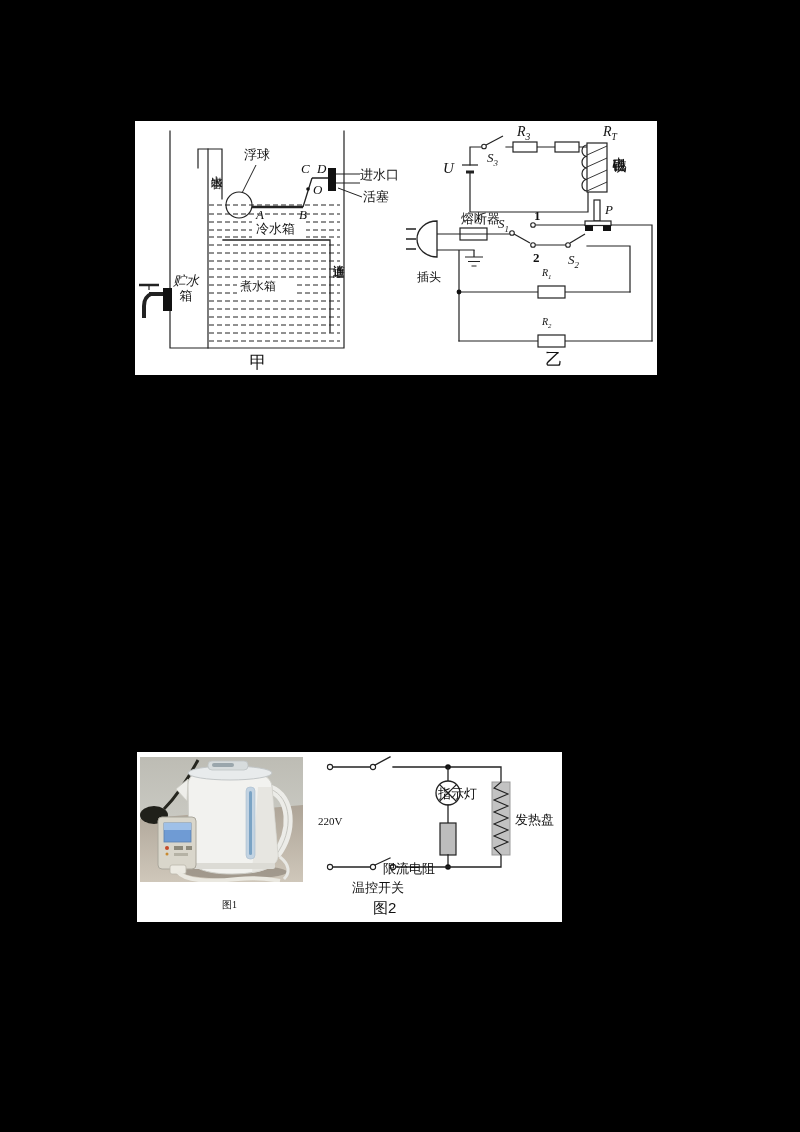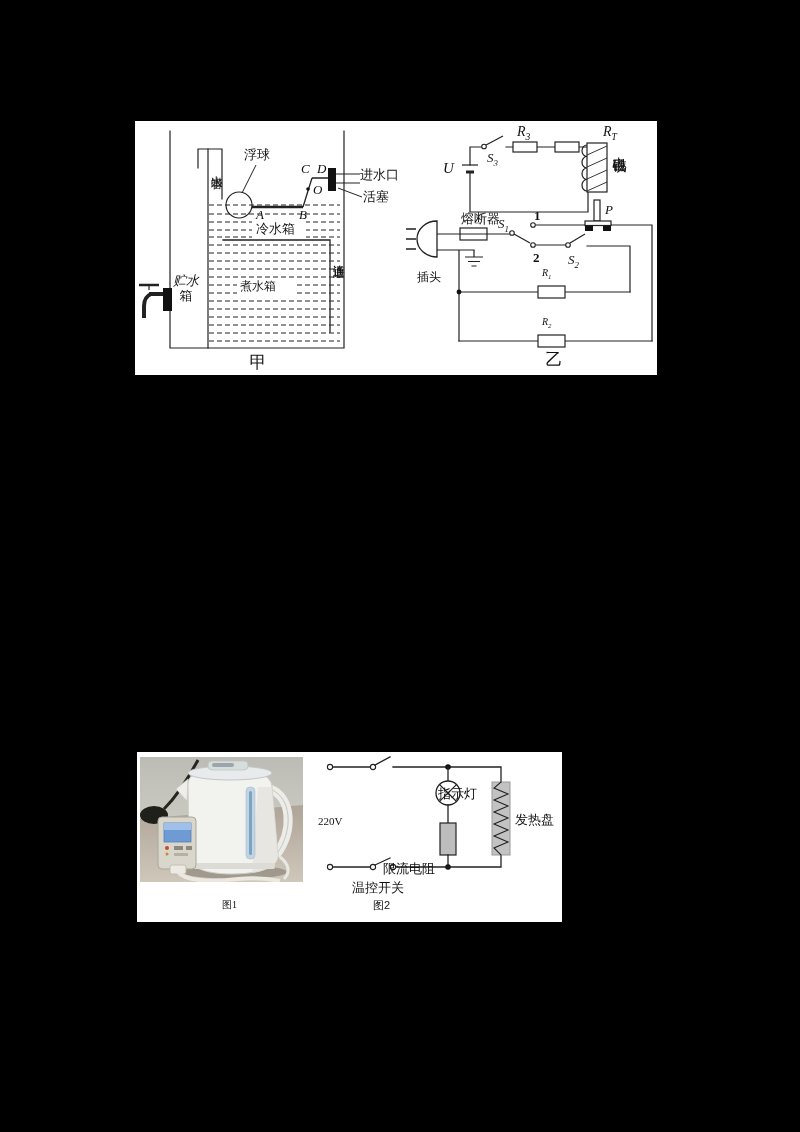--- a/index.html
+++ b/index.html
@@ -240,16 +240,16 @@
         </g>
       </g>
     </svg>
 
     <div class="lab num" style="left:181px;top:63px;font-size:11px;font-weight:normal;">220V</div>
     <div class="lab" style="left:258px;top:35px;margin-left:43px;">指示灯</div>
     <div class="lab" style="left:246px;top:82px;margin-top:28px;">限流电阻</div>
     <div class="lab" style="left:215px;top:129px;">温控开关</div>
     <div class="lab" style="left:378px;top:61px;">发热盘</div>
     <div class="lab" style="left:85px;top:147px;font-size:10px;font-family:Liberation Serif, serif;">图1</div>
-    <div class="lab" style="left:236px;top:147px;font-size:11px;">图2</div>
+    <div class="lab" style="left:236px;top:147px;font-size:15px;">图2</div>
   </section>
 
 </div>
 
 </body></html>

